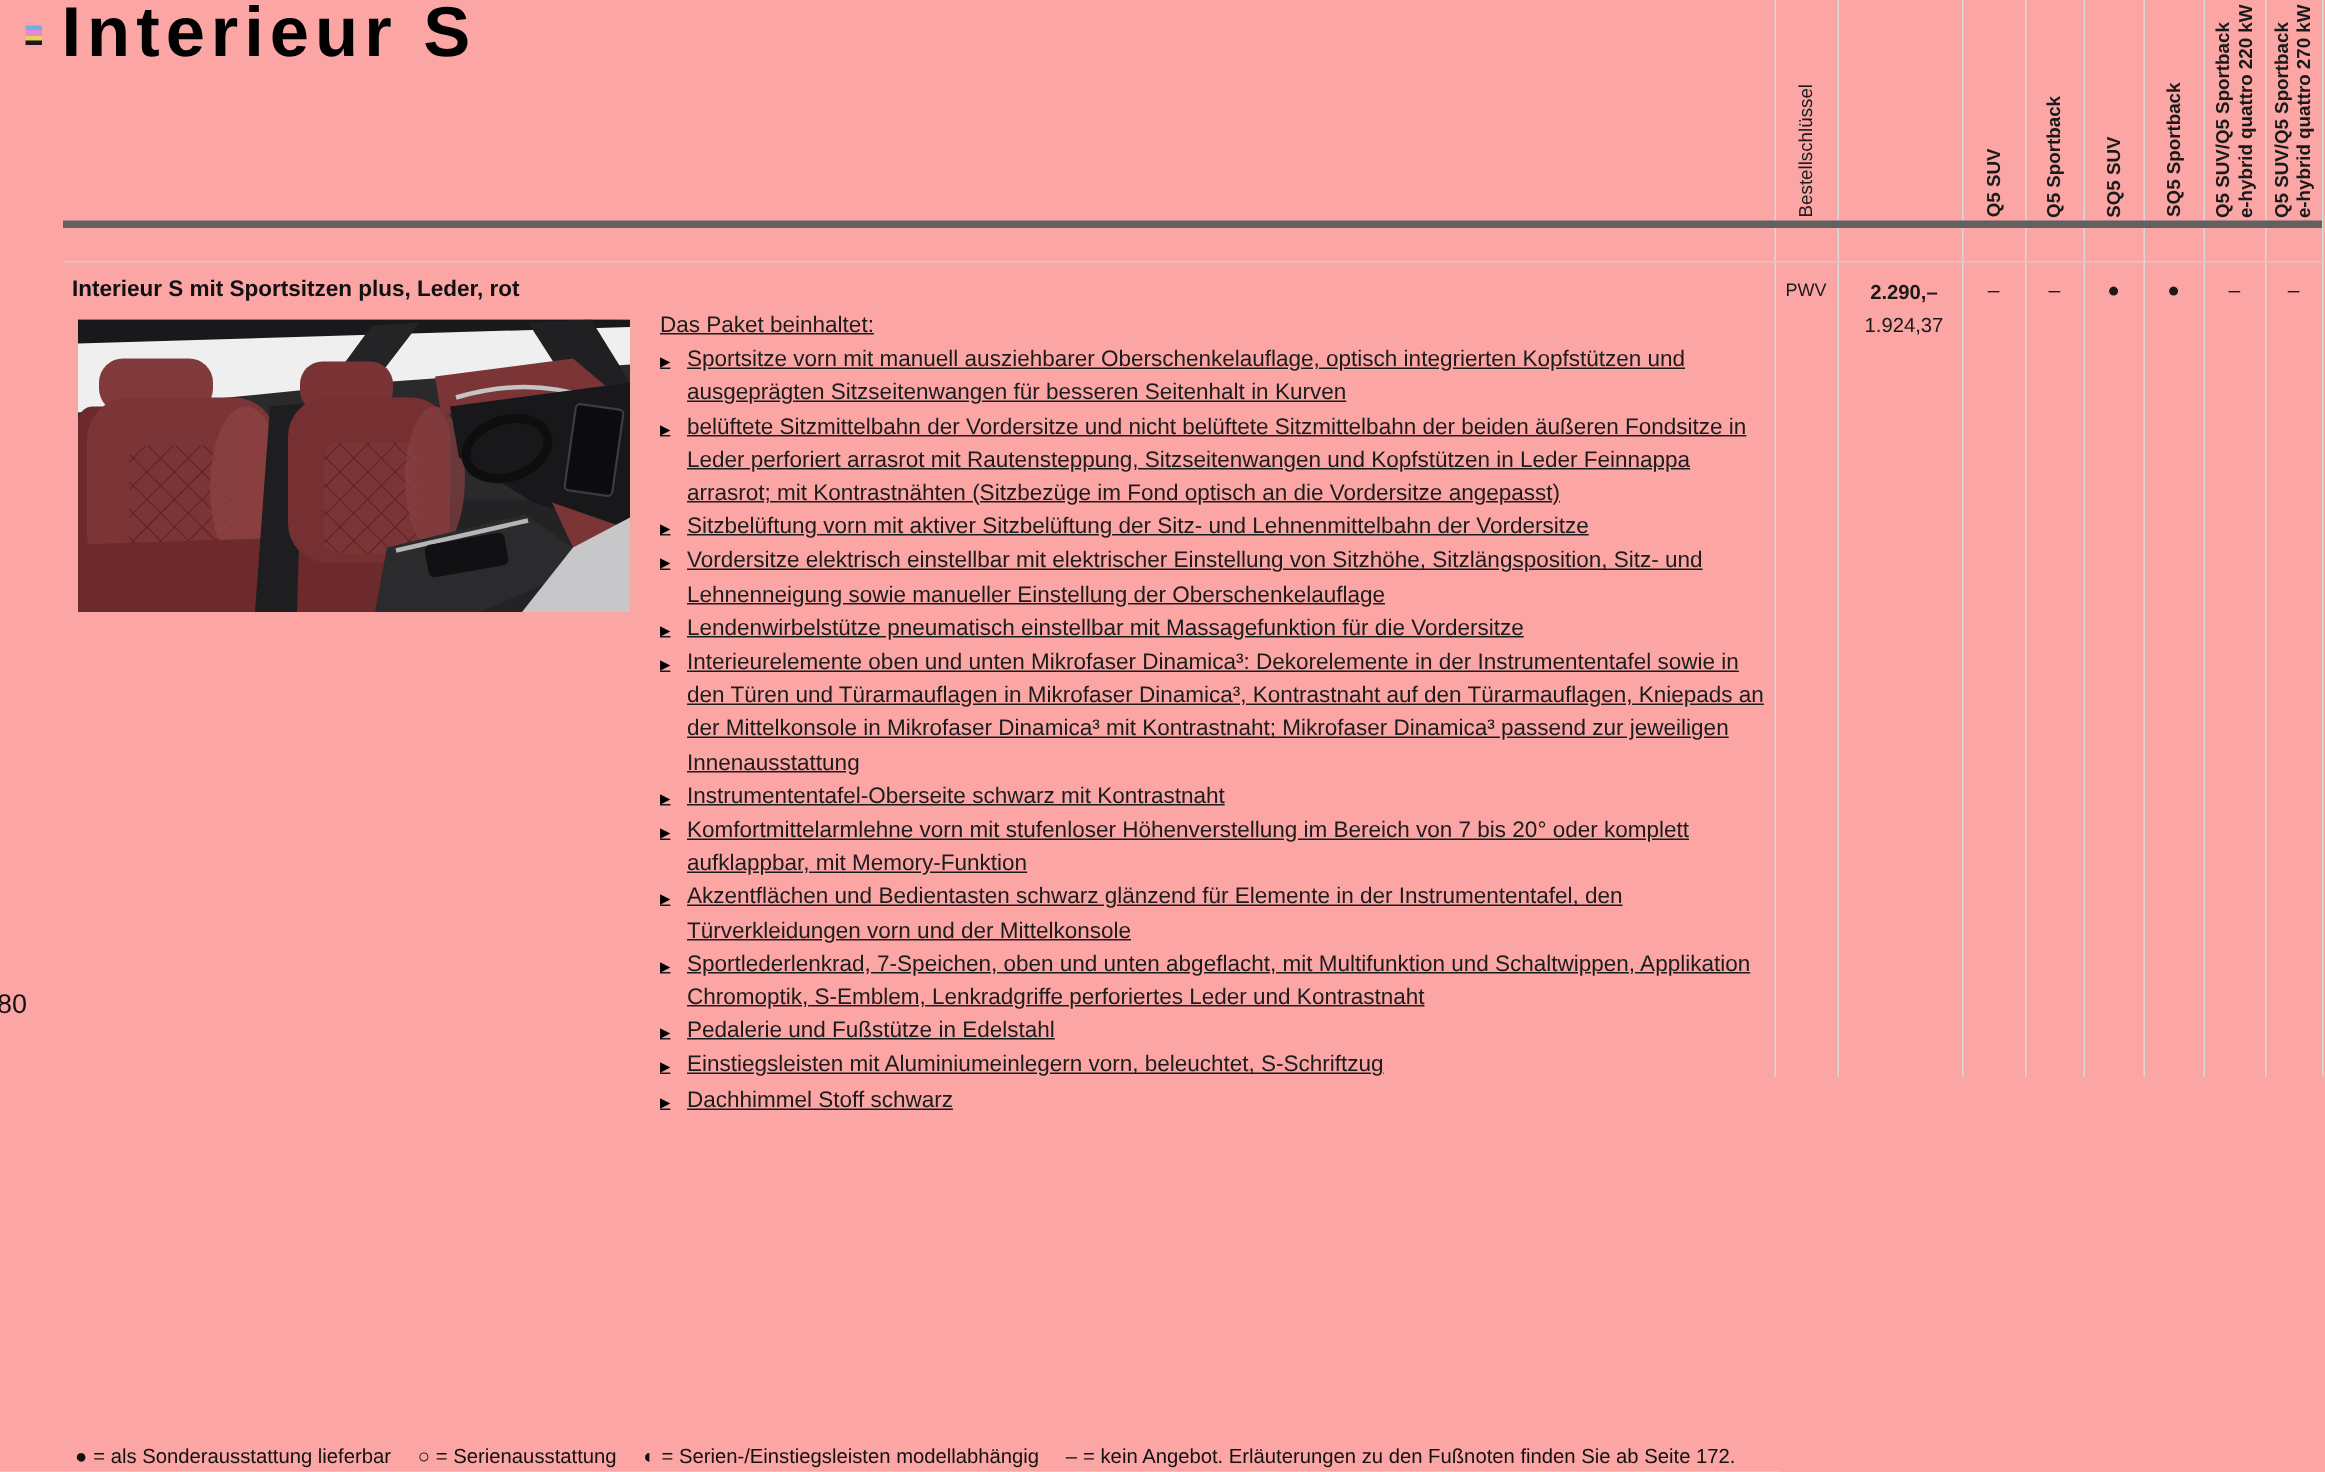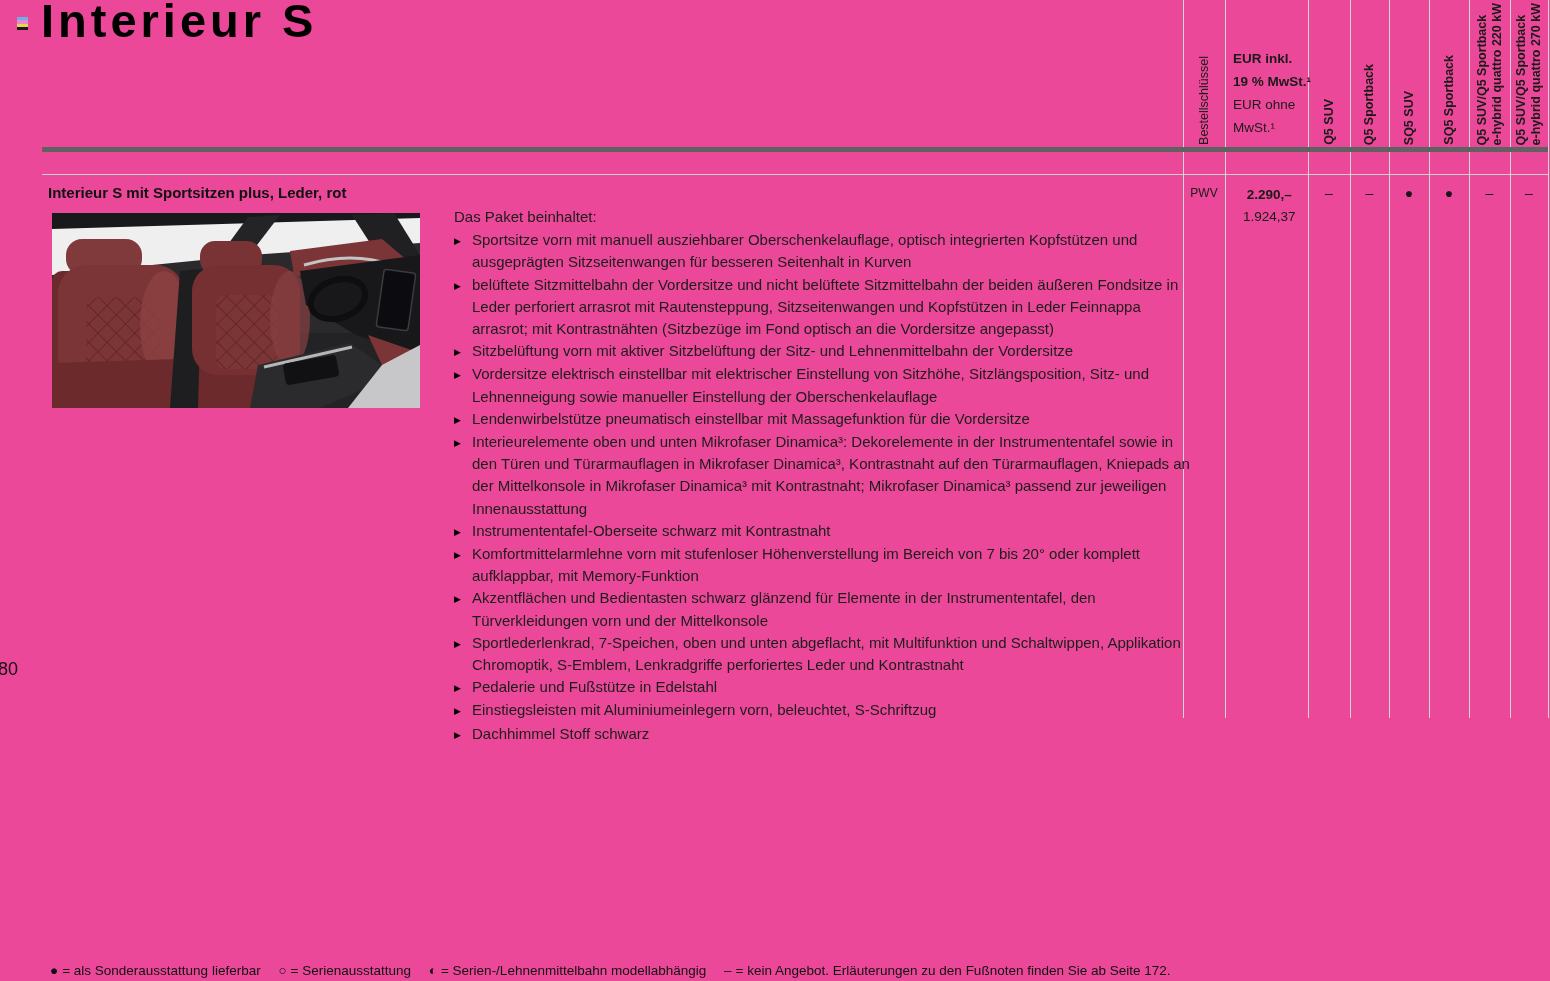--- a/index.html
+++ b/index.html
@@ -1,17 +1,17 @@
 <!DOCTYPE html>
 <html lang="de"><head>
 <meta charset="utf-8">
 <style>
   html,body{margin:0;padding:0;}
   body{background:#ffffff;font-family:"Liberation Sans",sans-serif;color:#1a1a1a;}
-  .page{position:relative;width:1550px;height:981px;background:#ec4899;overflow:hidden;}
+  .page{position:relative;width:1550px;height:981px;background:#fca5a5;overflow:hidden;}
 
   
   .main-title{position:absolute;left:41px;top:-9px;font-size:47px;font-weight:800;letter-spacing:4px;line-height:60px;color:#000;}
   .cmyk-mark{position:absolute;left:17px;top:17px;width:11px;height:13px;display:flex;flex-direction:column;}
   .cmyk-mark i{flex:1;display:block;}
 
   
   .page-number{position:absolute;left:-2px;top:659px;font-size:18px;color:#111;}
 
   
@@ -26,21 +26,21 @@
   .vtext .vline-txt{display:block;}
 
   
   .price-header{position:absolute;left:1233px;top:47px;font-size:13.5px;line-height:23px;}
   .price-header .b{font-weight:bold;}
 
   
   .row-title{position:absolute;left:48px;top:184px;font-size:15px;font-weight:bold;color:#111;}
   .interior-img{position:absolute;left:52px;top:213px;width:368px;height:195px;display:block;}
 
-  .pkg{position:absolute;left:454px;top:206px;width:737px;font-size:15px;line-height:22.2px;color:#1c1c1c;}
+  .pkg{position:absolute;left:440px;top:206px;width:737px;font-size:15px;line-height:22.2px;color:#1c1c1c;text-decoration:underline;}
   .pkg-intro{margin:0 0 0 0;}
   ul.features{list-style:none;margin:1px 0 0 0;padding:0;}
   ul.features li{display:flex;align-items:flex-start;}
   ul.features .marker{flex:0 0 18px;font-size:9px;line-height:22.2px;padding-top:1px;color:#000;}
   ul.features .ftext{flex:1;}
 
   
   .cell{position:absolute;display:flex;align-items:center;justify-content:center;font-size:12px;}
   .code-cell{left:1183px;top:183px;width:42px;height:20px;}
   .price-cell{position:absolute;left:1243px;top:184px;font-size:13.5px;line-height:22px;text-align:center;}
@@ -75,26 +75,20 @@
   <div class="vline" style="left:1389px"></div>
   <div class="vline" style="left:1429px"></div>
   <div class="vline" style="left:1469px"></div>
   <div class="vline" style="left:1510px"></div>
   <div class="vline" style="left:1548px"></div>
 
   <div class="vlabel" style="left:1183px;width:42px">
     <span class="vtext">Bestellschlüssel</span>
   </div>
 
-  <div class="price-header">
-    <div class="b">EUR inkl.</div>
-    <div class="b">19 % MwSt.¹</div>
-    <div>EUR ohne</div>
-    <div>MwSt.¹</div>
-  </div>
 
   <div class="vlabel" style="left:1308px;width:42px">
     <span class="vtext bold">
         <span class="vline-txt">Q5 SUV</span>
       </span>
   </div>
   <div class="vlabel" style="left:1350px;width:39px">
     <span class="vtext bold">
         <span class="vline-txt">Q5 Sportback</span>
       </span>
@@ -246,17 +240,17 @@
   <div class="cell sym" style="left:1308px;top:183px;width:42px;height:20px">–</div>
   <div class="cell sym" style="left:1350px;top:183px;width:39px;height:20px">–</div>
   <div class="cell sym" style="left:1389px;top:183px;width:40px;height:20px">●</div>
   <div class="cell sym" style="left:1429px;top:183px;width:40px;height:20px">●</div>
   <div class="cell sym" style="left:1469px;top:183px;width:41px;height:20px">–</div>
   <div class="cell sym" style="left:1510px;top:183px;width:38px;height:20px">–</div>
 
   <div class="legend">
     <span class="group"><span class="gsym">●</span><span>= als Sonderausstattung lieferbar</span></span>
     <span class="group"><span class="gsym">○</span><span>= Serienausstattung</span></span>
-    <span class="group"><span class="gsym">◐</span><span>= Serien-/Lehnenmittelbahn modellabhängig</span></span>
+    <span class="group"><span class="gsym">◐</span><span>= Serien-/Einstiegsleisten modellabhängig</span></span>
     <span class="group"><span class="gsym">–</span><span>= kein Angebot. Erläuterungen zu den Fußnoten finden Sie ab Seite 172.</span></span>
   </div>
 
 </div>
 
 </body></html>

